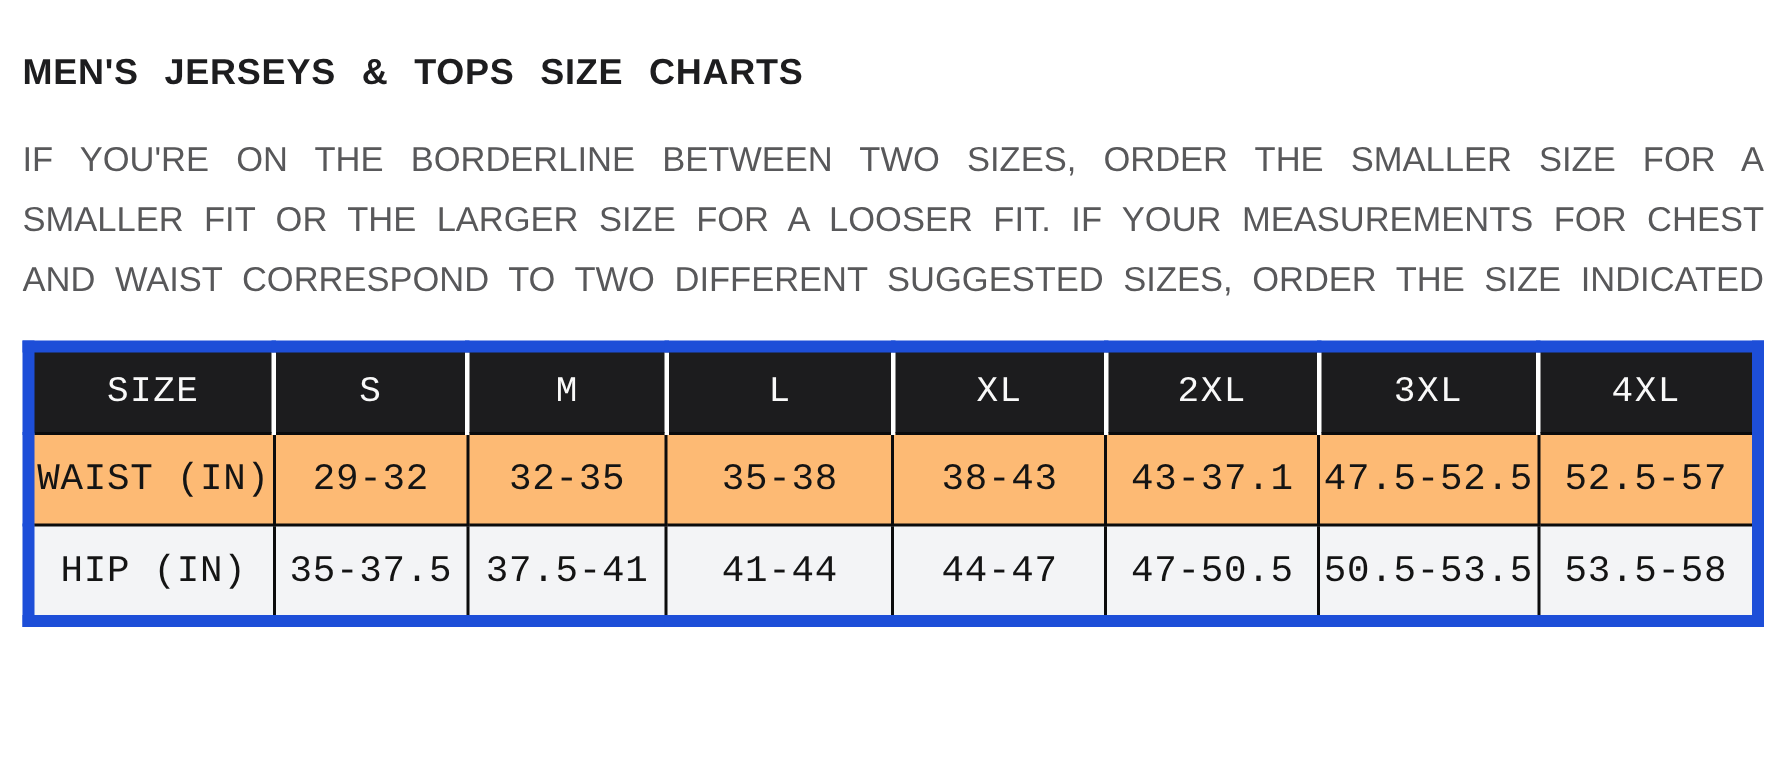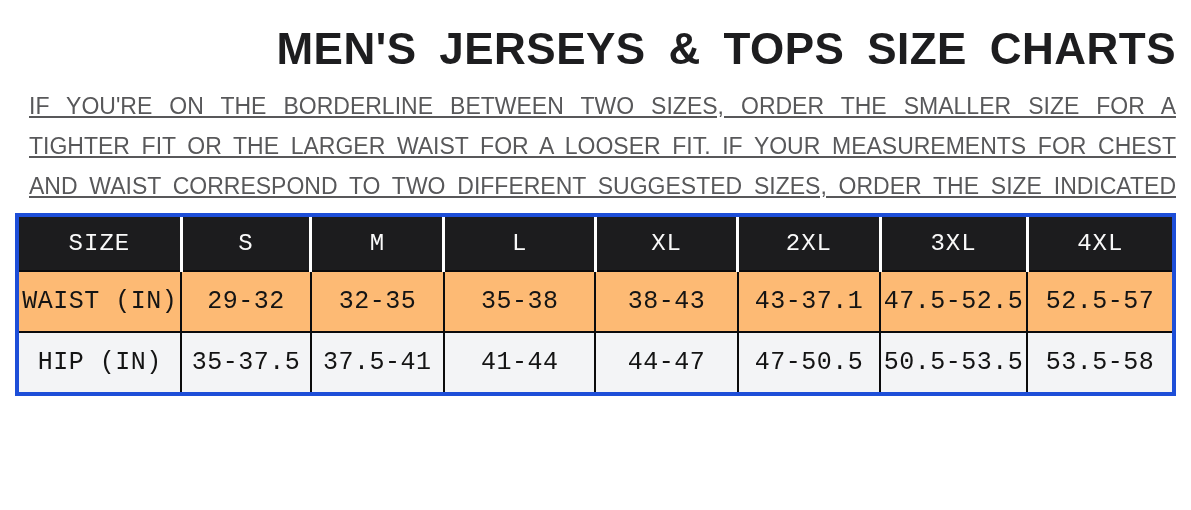--- a/index.html
+++ b/index.html
@@ -14,54 +14,53 @@
     overflow: hidden;
   }
   .page {
     padding: 0 15px;
     box-sizing: border-box;
     width: 1191px;
   }
   .page-title {
     margin: 0;
     padding-top: 31px;
-    text-align: right;
-    font-size: 44px;
+    text-align: left;
+    font-size: 24px;
     line-height: 36px;
     font-weight: bold;
     color: #1d1d1f;
     letter-spacing: 0.5px;
     word-spacing: 10px;
     font-family: "Liberation Sans", sans-serif;
   }
   .intro {
-    margin: 19px 0 0 14px;
+    margin: 19px 0 0 0;
     color: #58585a;
     font-size: 23px;
     line-height: 40px;
     font-family: "Liberation Sans", sans-serif;
-    text-decoration: underline;
   }
   .intro .line {
     display: block;
     white-space: nowrap;
     overflow: hidden;
     text-align: justify;
     text-align-last: justify;
   }
   .intro .line.last {
     text-align: left;
     text-align-last: left;
     word-spacing: 13px;
   }
   .size-table {
     width: 100%;
     border-collapse: collapse;
-    border: 4px solid #1d4ed8;
-    margin-top: 7px;
+    border: 8px solid #1d4ed8;
+    margin-top: 21px;
     table-layout: fixed;
     font-family: "Liberation Mono", "DejaVu Sans Mono", monospace;
   }
   .size-table thead th {
     background: #1c1c1e;
     color: #f9f9f9;
     height: 51px;
     font-size: 24px;
     font-weight: normal;
     text-align: center;
@@ -88,21 +87,21 @@
 </style>
 </head>
 <body>
 
 <main class="page">
 
   <h1 class="page-title">MEN'S JERSEYS &amp; TOPS SIZE CHARTS</h1>
 
   <p class="intro">
     <span class="line">IF YOU'RE ON THE BORDERLINE BETWEEN TWO SIZES, ORDER THE SMALLER SIZE FOR A</span>
-    <span class="line">TIGHTER FIT OR THE LARGER WAIST FOR A LOOSER FIT. IF YOUR MEASUREMENTS FOR CHEST</span>
+    <span class="line">SMALLER FIT OR THE LARGER SIZE FOR A LOOSER FIT. IF YOUR MEASUREMENTS FOR CHEST</span>
     <span class="line">AND WAIST CORRESPOND TO TWO DIFFERENT SUGGESTED SIZES, ORDER THE SIZE INDICATED</span>
   </p>
 
   <table class="size-table">
     <colgroup>
       <col style="width:14.2%">
       <col style="width:11.2%">
       <col style="width:11.5%">
       <col style="width:13.1%">
       <col style="width:12.3%">

